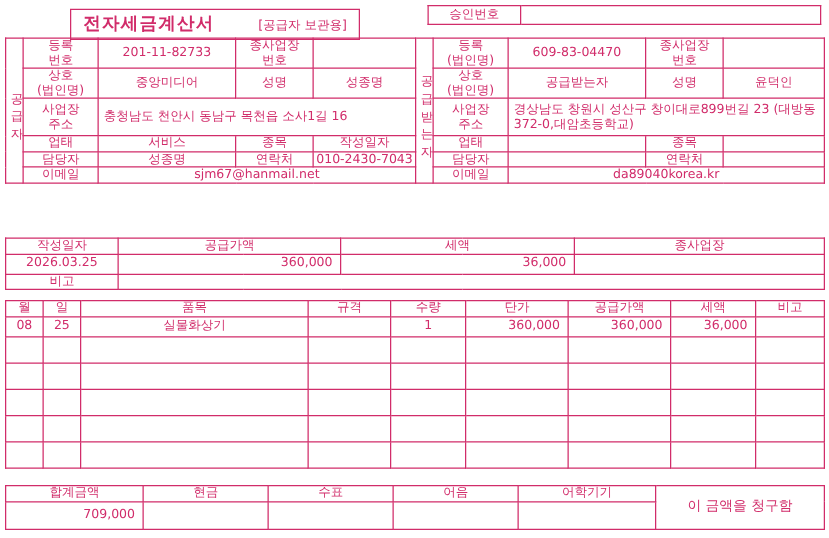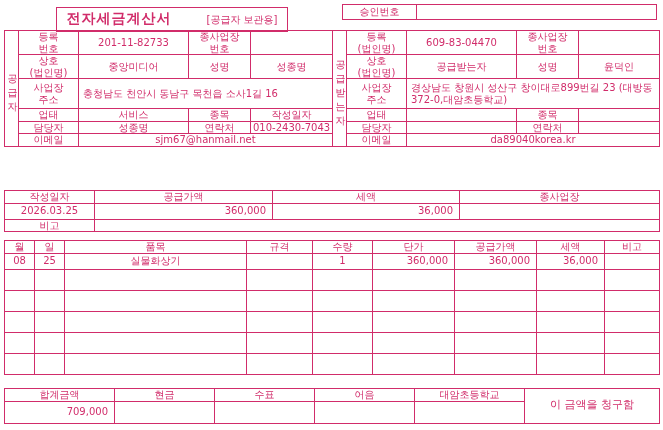--- a/index.html
+++ b/index.html
@@ -351,21 +351,21 @@
           <col style="width:100px">
           <col style="width:110px">
           <col style="width:135px">
       </colgroup>
       <tbody>
           <tr>
         <th>합계금액</th>
         <th>현금</th>
         <th>수표</th>
         <th>어음</th>
-        <th>대암초등학교</th>
+        <th>어학기기</th>
         <td rowspan="2" class="claim">이 금액을 청구함</td>
       </tr>
       <tr style="height:22px;">
         <td class="r">709,000</td>
         <td class="r"></td>
         <td class="r"></td>
         <td class="r"></td>
         <td class="r"></td>
       </tr>
     </tbody>

